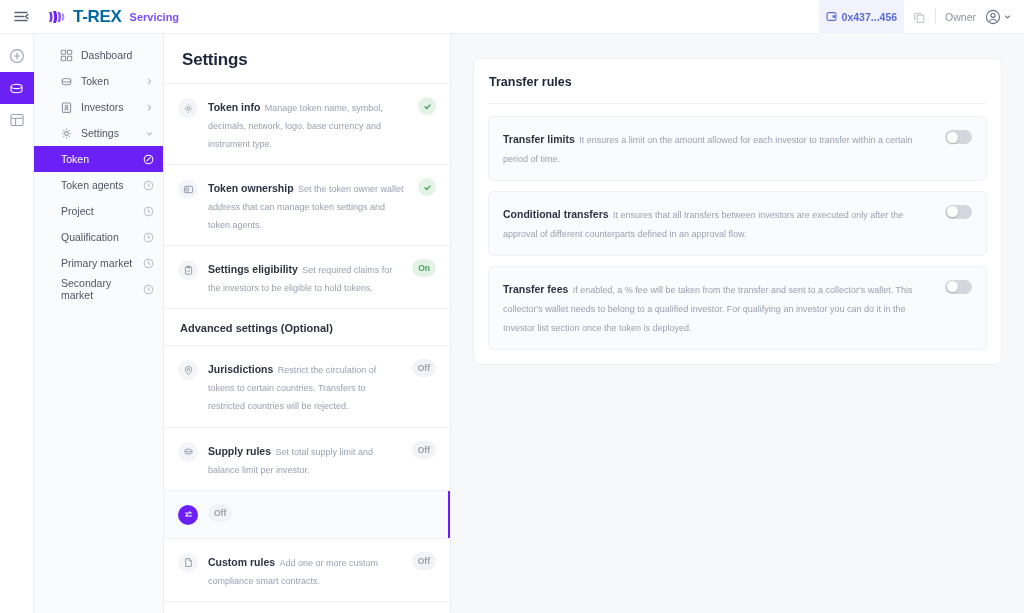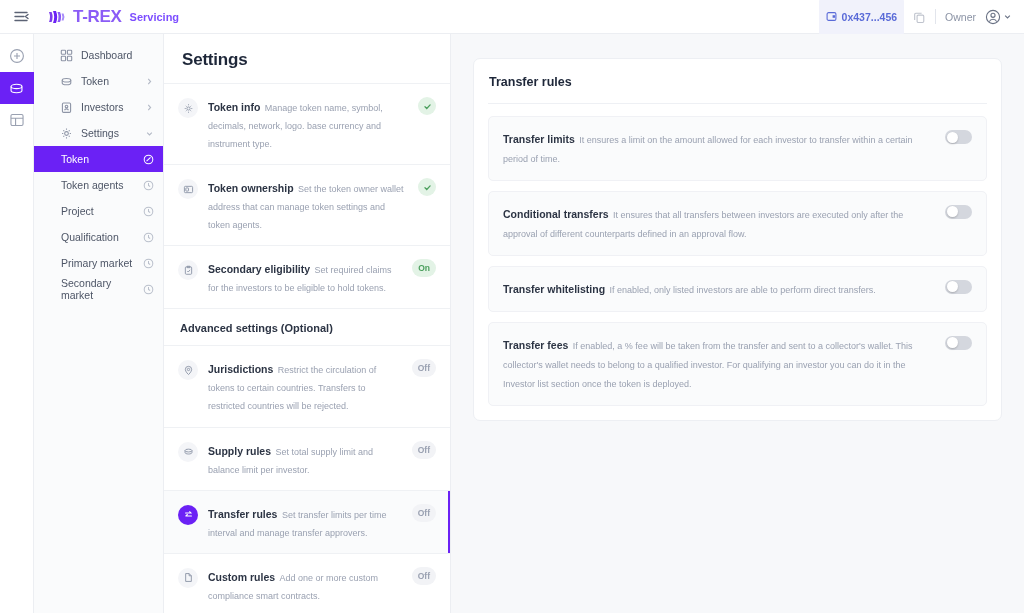--- a/index.html
+++ b/index.html
@@ -16,21 +16,21 @@
   .topbar {
     height: 34px; min-height: 34px;
     background: #ffffff;
     display: flex; align-items: center;
     border-bottom: 1px solid #eceef2;
     padding: 0 12px 0 8px;
   }
   .hamburger { width: 26px; height: 26px; display:flex; align-items:center; justify-content:center; cursor:pointer; }
   .brand { display: flex; align-items: center; gap: 6px; margin-left: 14px; }
   .brand-mark { display:flex; align-items:center; }
-  .brand-text { font-size: 17px; font-weight: 700; letter-spacing: -0.3px; color: #8b5cf6; }
+  .brand-text { font-size: 17px; font-weight: 700; letter-spacing: -0.3px; color: #0369a1; }
   .brand-sub { font-size: 11px; color: #7c4dff; font-weight: 600; margin-left: 2px; }
   .topbar-right { margin-left: auto; display: flex; align-items: center; gap: 9px; }
   .addr-chip {
     display: flex; align-items: center; gap: 5px;
     background: #f1f2fb; border-radius: 4px;
     padding: 13px 7px; font-size: 10.5px; color: #5a6bd8; font-weight: 600;
     cursor: pointer;
   }
   .addr-ico { width: 11px; height: 11px; }
   .copy-ico { width: 13px; height: 13px; cursor: pointer; opacity: .55; }
@@ -396,21 +396,21 @@
 
       <div class="setting-row">
         <span class="s-ico">
           <svg width="11" height="11" viewBox="0 0 14 14" fill="none" stroke="currentColor" stroke-width="1.15">
             <rect x="3" y="2.4" width="8" height="9.4" rx="1.2"></rect>
               <path d="M5.2 1.6h3.6v1.8H5.2z"></path>
               <path d="M5.4 7.6 6.7 8.9 9 6.2"></path>
           </svg>
         </span>
         <span class="s-text">
-          <span class="s-title">Secondary eligibility</span>
+          <span class="s-title">Settings eligibility</span>
           <span class="s-desc">Set required claims for the investors to be eligible to hold tokens.</span>
         </span>
         <span class="s-badge on">On</span>
       </div>
 
       <div class="section-head">
         <h2>Advanced settings (Optional)</h2>
       </div>
 
       <div class="setting-row">
@@ -439,24 +439,20 @@
           <span class="s-desc">Set total supply limit and balance limit per investor.</span>
         </span>
         <span class="s-badge off">Off</span>
       </div>
 
       <div class="setting-row selected">
         <span class="s-ico accent">
           <svg width="11" height="11" viewBox="0 0 14 14" fill="none" stroke="#ffffff" stroke-width="1.3" stroke-linecap="round">
             <path d="M3.2 5.2h7.2M8.4 3.4l2 1.8M10.8 8.8H3.6M5.6 7l-2 1.8"></path>
           </svg>
-        </span>
-        <span class="s-text">
-          <span class="s-title">Transfer rules</span>
-          <span class="s-desc">Set transfer limits per time interval and manage transfer approvers.</span>
         </span>
         <span class="s-badge off">Off</span>
       </div>
 
       <div class="setting-row">
         <span class="s-ico">
           <svg width="11" height="11" viewBox="0 0 14 14" fill="none" stroke="currentColor" stroke-width="1.15">
             <path d="M3.4 2h4.4l2.8 2.8V12H3.4z"></path>
               <path d="M7.8 2v2.8h2.8"></path>
           </svg>
@@ -488,29 +484,20 @@
         <div class="rule">
           <span class="rule-text">
             <span class="rule-title">Conditional transfers</span>
             <span class="rule-desc">It ensures that all transfers between investors are executed only after the approval of different counterparts defined in an approval flow.</span>
           </span>
           <span class="toggle">
               <span class="knob"></span>
             </span>
         </div>
 
-        <div class="rule">
-          <span class="rule-text">
-            <span class="rule-title">Transfer whitelisting</span>
-            <span class="rule-desc">If enabled, only listed investors are able to perform direct transfers.</span>
-          </span>
-          <span class="toggle">
-              <span class="knob"></span>
-            </span>
-        </div>
 
         <div class="rule">
           <span class="rule-text">
             <span class="rule-title">Transfer fees</span>
             <span class="rule-desc">If enabled, a % fee will be taken from the transfer and sent to a collector's wallet. This collector's wallet needs to belong to a qualified investor. For qualifying an investor you can do it in the Investor list section once the token is deployed.</span>
           </span>
           <span class="toggle">
               <span class="knob"></span>
             </span>
         </div>

